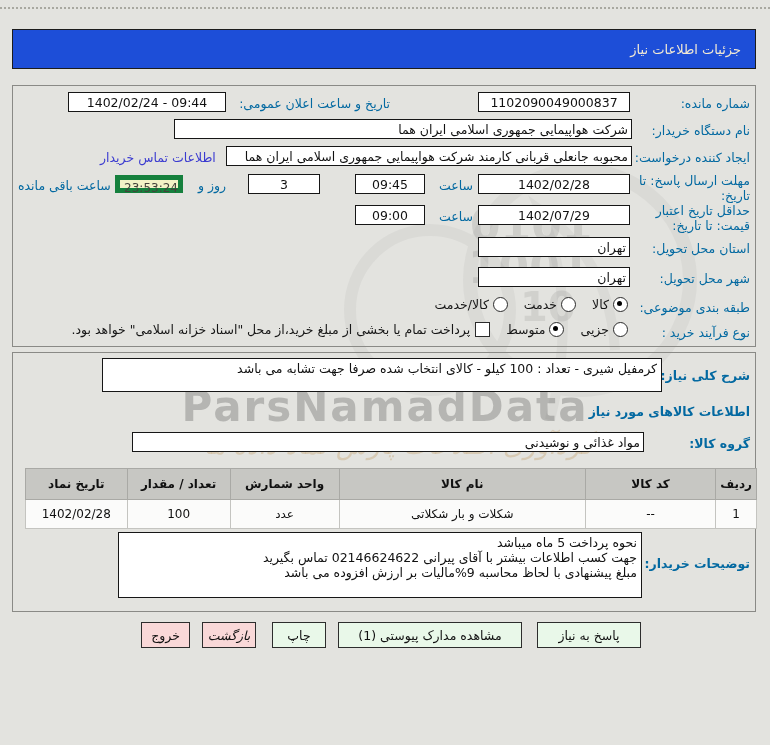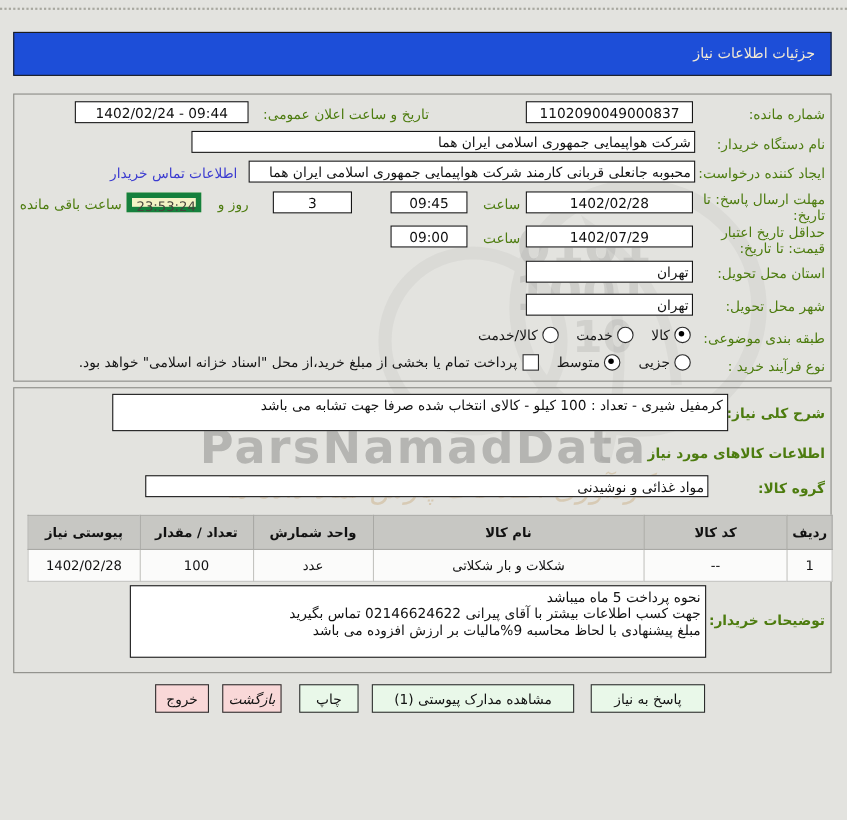--- a/index.html
+++ b/index.html
@@ -3,21 +3,21 @@
 <meta charset="utf-8">
 <style>
   html,body{margin:0;padding:0;}
   body{font-family:"DejaVu Sans","Liberation Sans",sans-serif;}
   #app{position:relative;width:770px;height:745px;background:#e3e3df;overflow:hidden;direction:rtl;}
   .wm{position:absolute;pointer-events:none;white-space:nowrap;}
   .dotline{position:absolute;left:0;top:7px;width:770px;height:0;border-top:2px dotted #a8a8a0;}
   .titlebar{position:absolute;left:12px;top:29px;width:744px;height:40px;background:#1d4ed8;border:1px solid #1c1c1c;
             color:#f2e9d4;font-size:13px;display:flex;align-items:center;padding-right:14px;box-sizing:border-box;}
   .panel{position:absolute;border:1px solid #8a8a86;box-sizing:border-box;}
-  .lbl{position:absolute;font-size:12.5px;color:#4d7c0f;line-height:15px;text-align:right;}
+  .lbl{position:absolute;font-size:12.5px;color:#0369a1;line-height:15px;text-align:right;}
   .lbl.b{font-weight:bold;}
   .inp{position:absolute;background:#fff;border:1px solid #161616;font-size:12.5px;color:#111;
        box-sizing:border-box;padding:1px 3px;font-family:inherit;direction:rtl;}
   .inp.ctr{text-align:center;direction:ltr;}
   .inp.rt{text-align:right;}
   .ybox{position:absolute;background:#f3f3c6;border:5px solid #15803d;font-size:12px;color:#44443c;
         text-align:right;line-height:16px;box-sizing:border-box;direction:ltr;}
   .link{position:absolute;font-size:12.5px;color:#3b3bd0;text-decoration:none;cursor:pointer;}
   .optrow{position:absolute;display:flex;align-items:center;direction:rtl;white-space:nowrap;font-size:12.5px;color:#161616;}
   .radio{width:13px;height:13px;border:1px solid #2b2b2b;border-radius:50%;background:#fff;display:inline-block;
@@ -133,21 +133,21 @@
         <col style="width:104px">
         <col style="width:102px">
       </colgroup>
     <tbody>
         <tr>
       <th>ردیف</th>
       <th>کد کالا</th>
       <th>نام کالا</th>
       <th>واحد شمارش</th>
       <th>تعداد / مقدار</th>
-      <th>پیوستی نیاز</th>
+      <th>تاریخ نماد</th>
     </tr>
     <tr>
       <td>1</td>
       <td>--</td>
       <td>شکلات و بار شکلاتی</td>
       <td>عدد</td>
       <td>100</td>
       <td>1402/02/28</td>
     </tr>
   </tbody>

